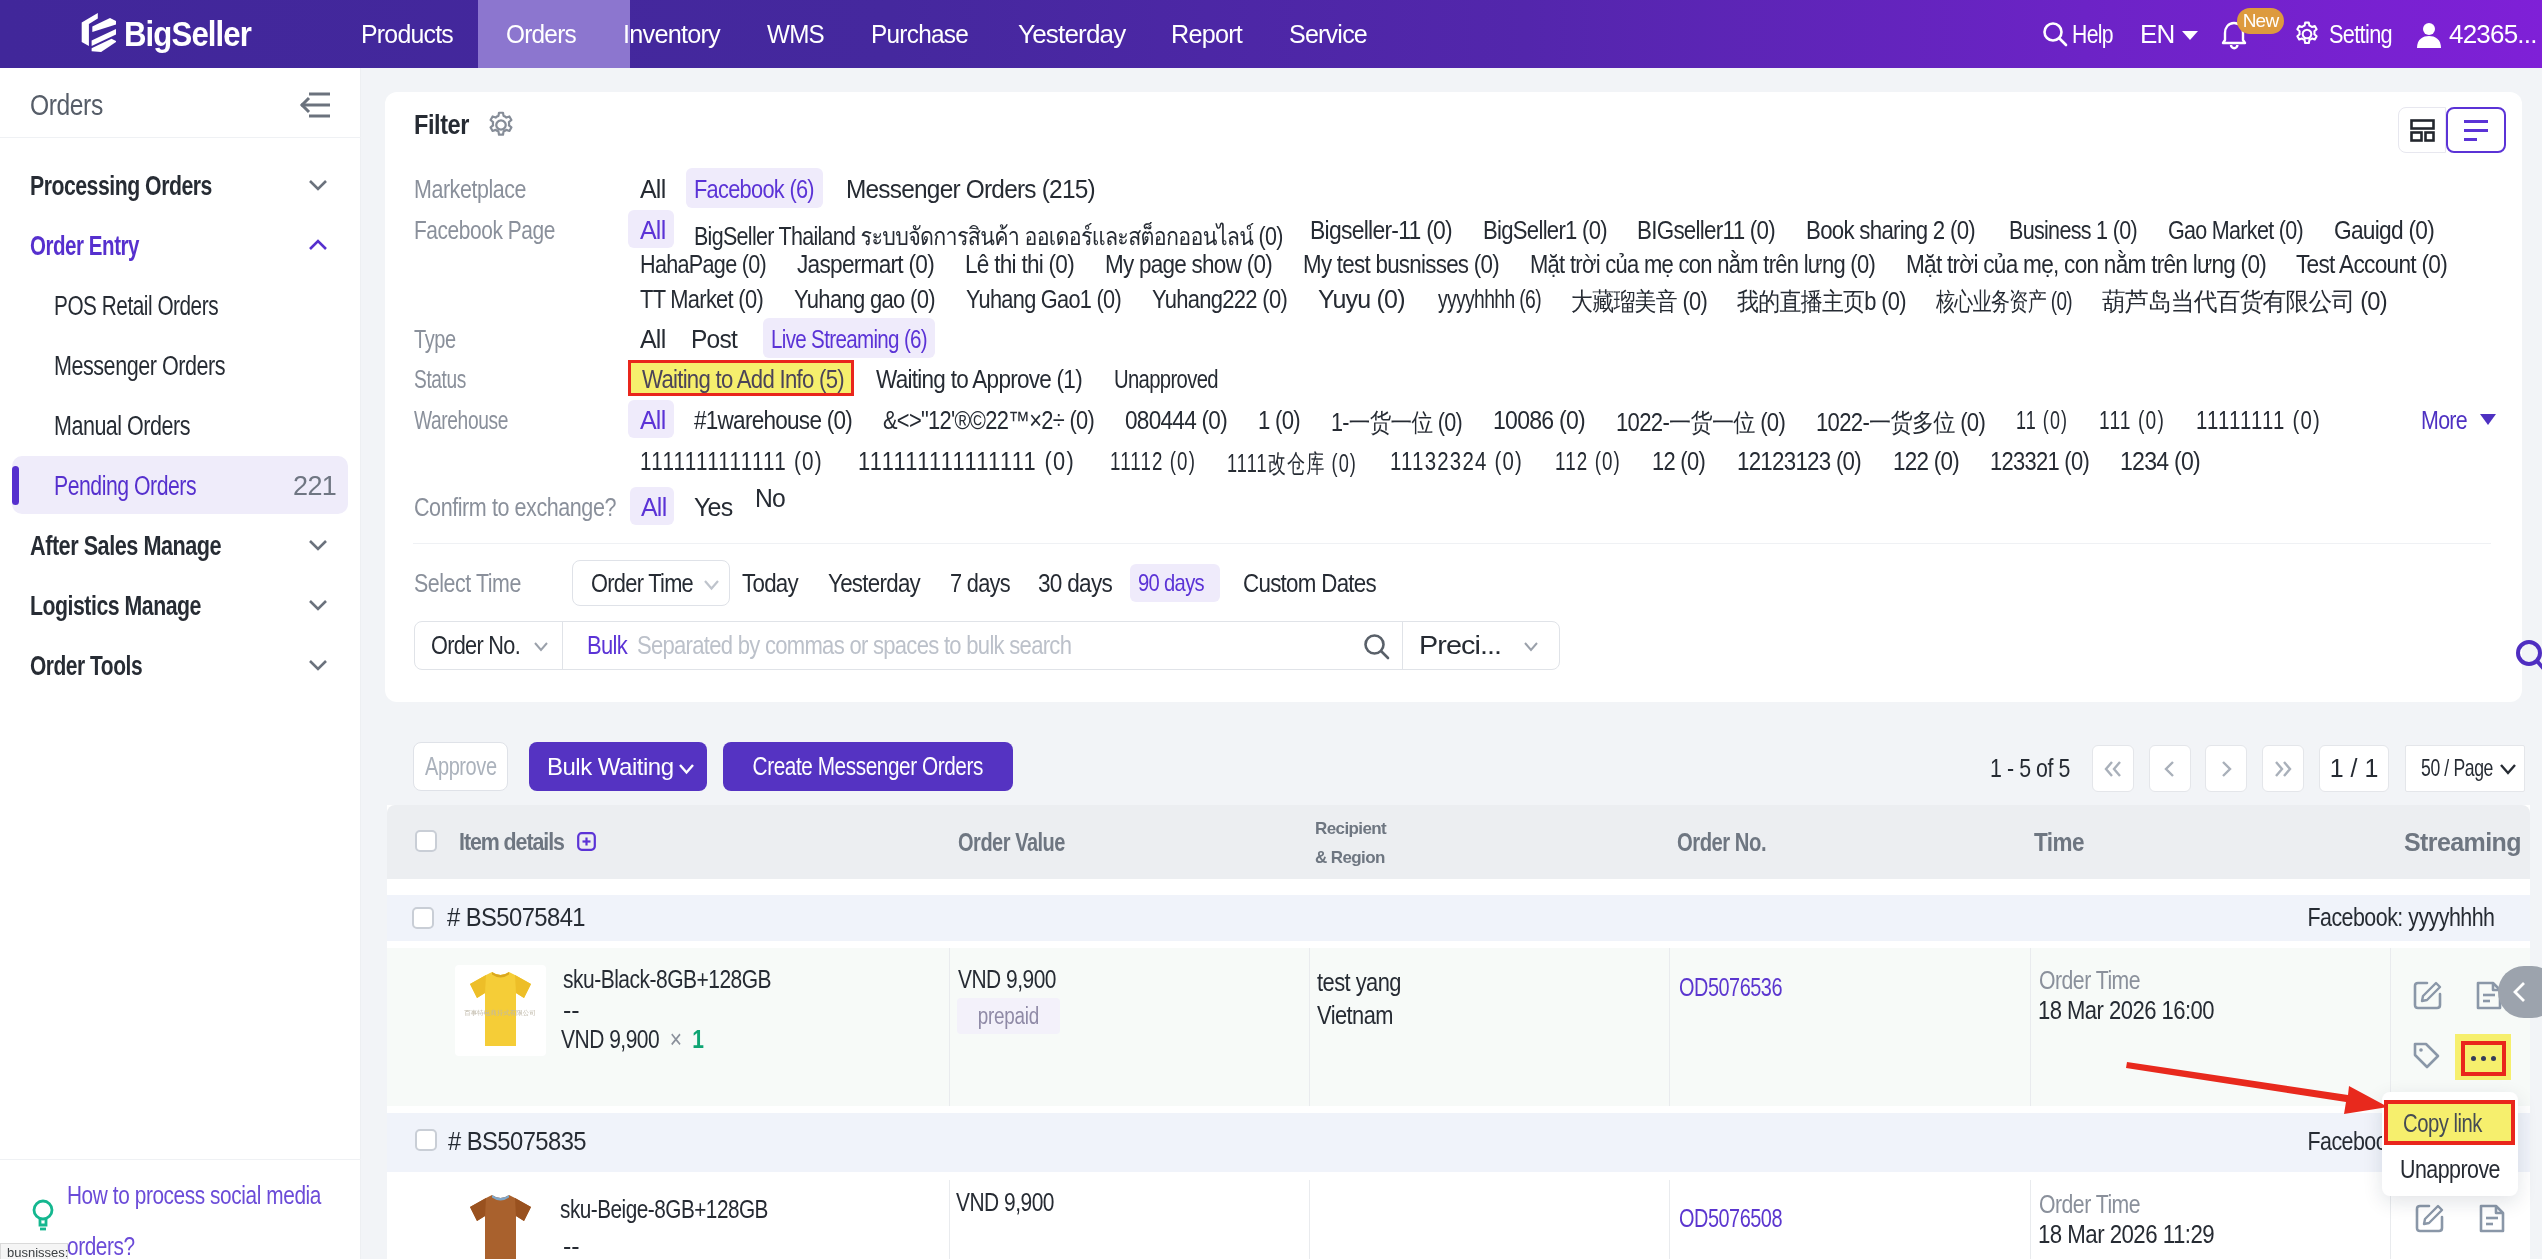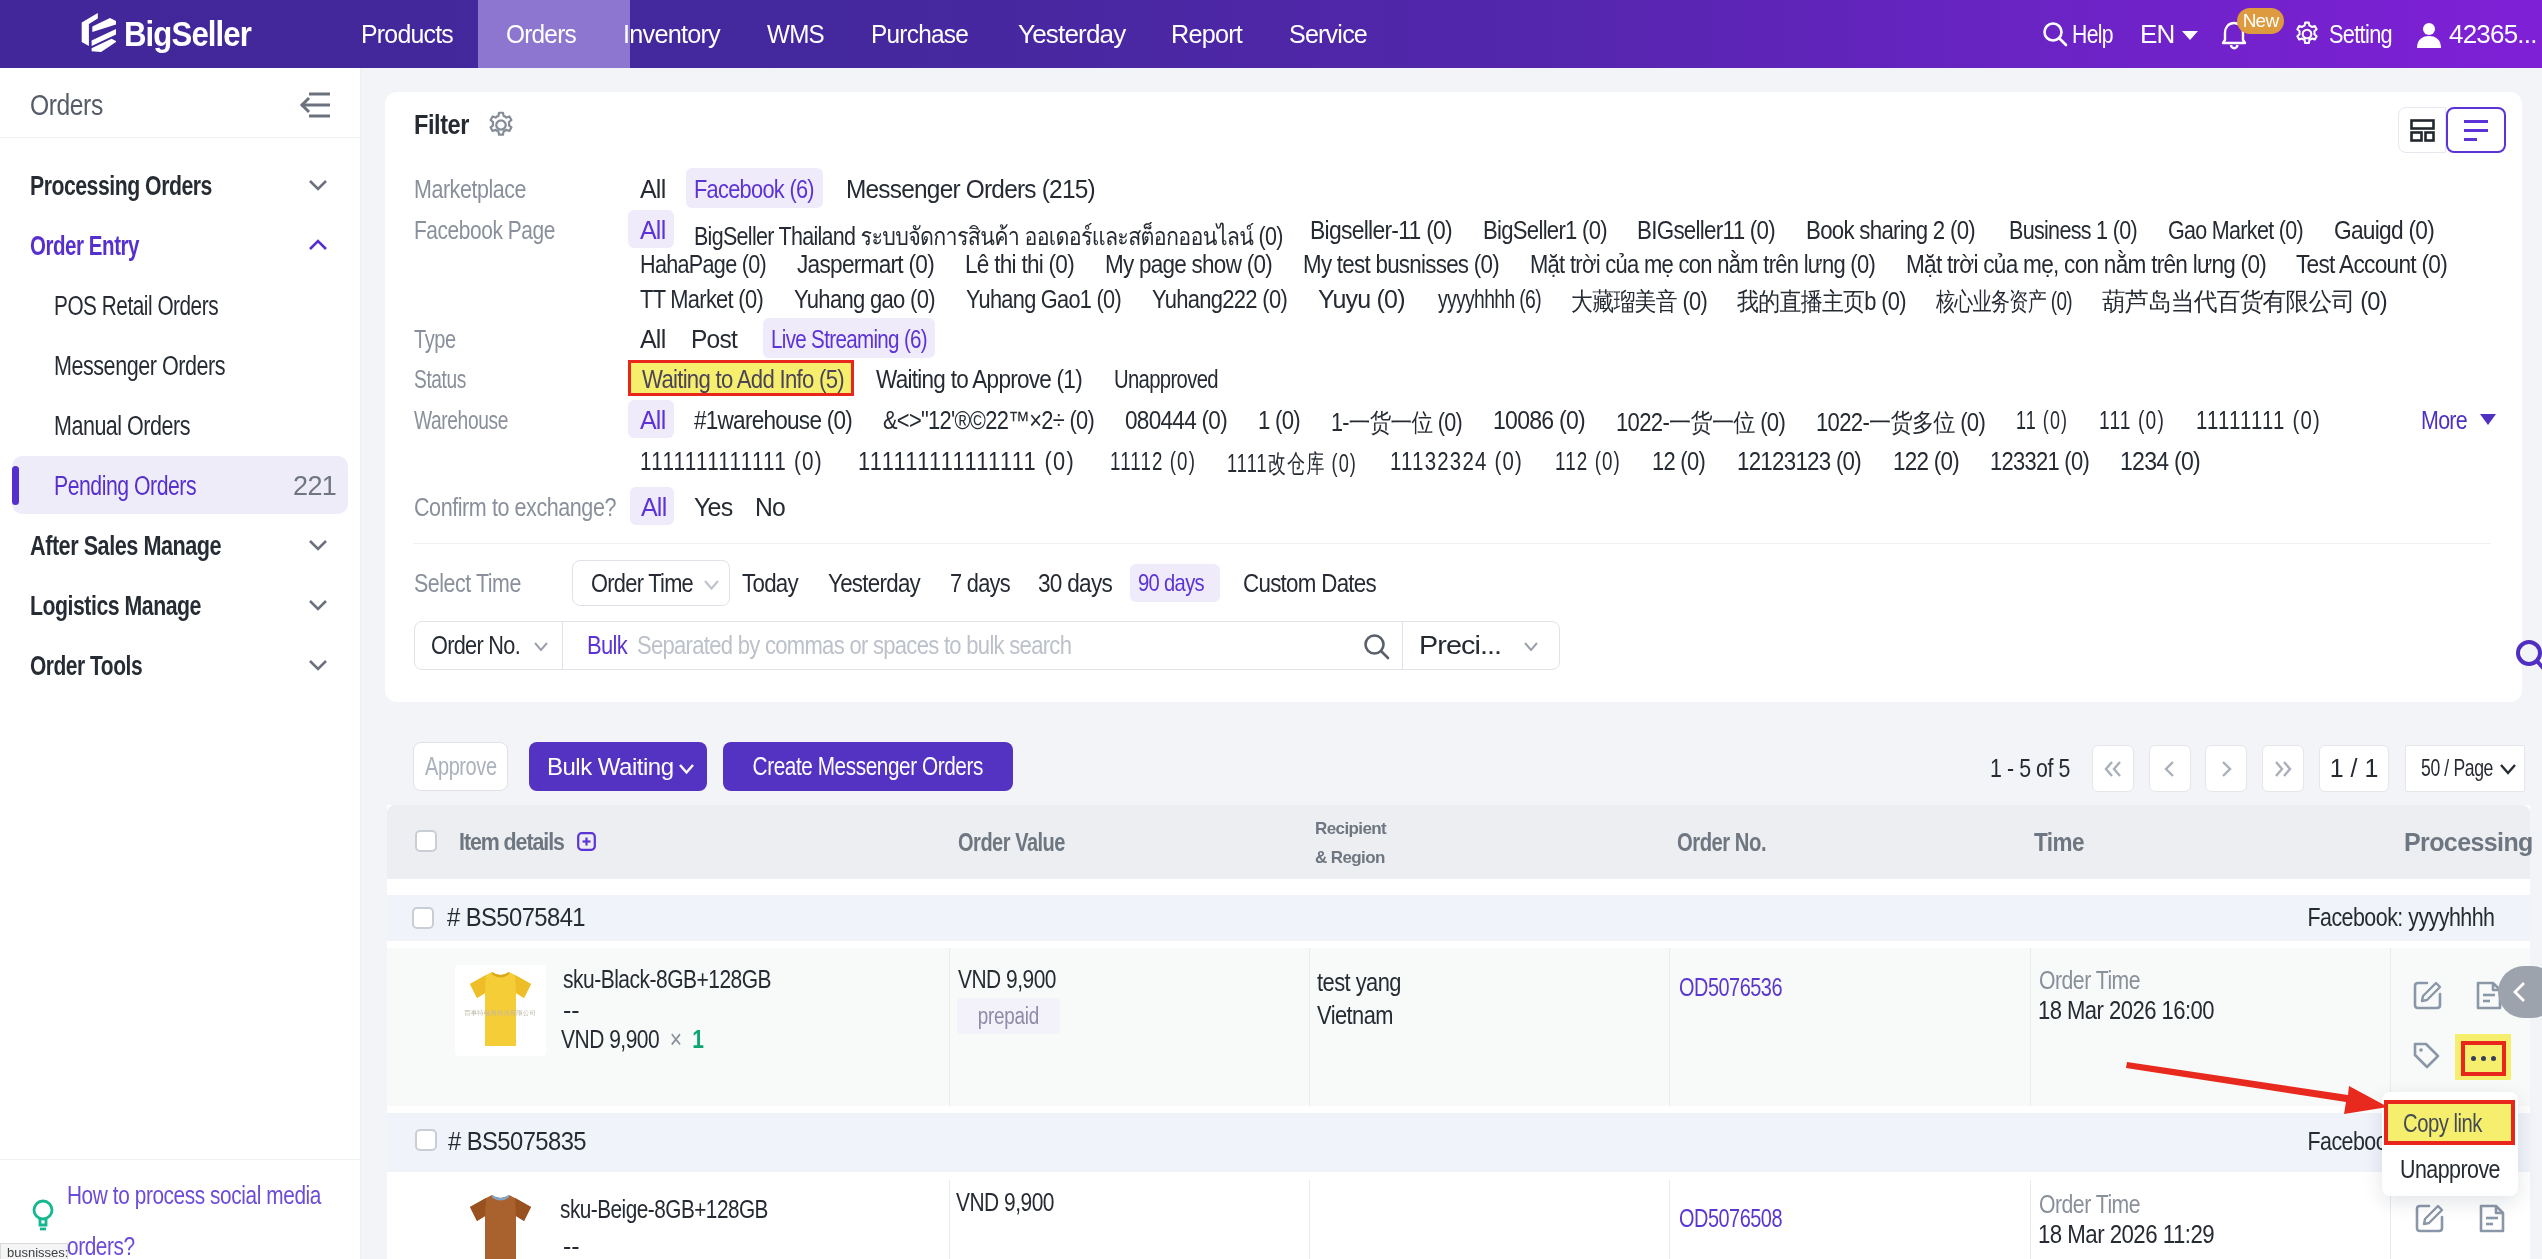--- a/index.html
+++ b/index.html
@@ -224,21 +224,21 @@
   <div class="fo" style="left:1267px;top:355px;;transform:scaleX(0.876);transform-origin:0 50%;">12 (0)</div>
   <div class="fo" style="left:1352px;top:355px;;transform:scaleX(0.891);transform-origin:0 50%;">12123123 (0)</div>
   <div class="fo" style="left:1508px;top:355px;;transform:scaleX(0.896);transform-origin:0 50%;">122 (0)</div>
   <div class="fo" style="left:1605px;top:355px;;transform:scaleX(0.877);transform-origin:0 50%;">123321 (0)</div>
   <div class="fo" style="left:1735px;top:355px;;transform:scaleX(0.923);transform-origin:0 50%;">1234 (0)</div>
 
   <div class="flabel" style="top:401px;;transform:scaleX(0.861);transform-origin:0 50%;">Confirm to exchange?</div>
   <div class="abs" style="left:245px;top:395px;width:44px;height:38px;background:#EFEBFB;border-radius:6px;"></div>
   <div class="fo" style="left:256px;top:401px;color:#5B33D6;">All</div>
   <div class="fo" style="left:309px;top:401px;">Yes</div>
-  <div class="fo" style="left:370px;top:401px;;transform:scaleX(0.988);transform-origin:0 50%;text-align:center;">No</div>
+  <div class="fo" style="left:370px;top:392px;;transform:scaleX(0.988);transform-origin:0 50%;text-align:center;">No</div>
 
   <div class="abs" style="left:28px;top:451px;width:2078px;border-top:1px solid #EFF1F4;"></div>
 
   <div class="flabel" style="top:477px;;transform:scaleX(0.855);transform-origin:0 50%;">Select Time</div>
   <div class="abs" style="left:187px;top:468px;width:158px;height:46px;border:1px solid #DFE2E8;border-radius:8px;">
     <div class="abs" style="left:18px;top:8px;font-size:25px;letter-spacing:-0.8px;color:#262B33;;transform:scaleX(0.872);transform-origin:0 50%;">Order Time</div>
     <svg class="abs" style="left:130px;top:18px;" width="17" height="12" viewBox="0 0 17 12">
         <path d="M2 2 L8.5 9.5 L15 2" fill="none" stroke="#BFC4CC" stroke-width="2.2"></path>
       </svg>
   </div>
@@ -314,21 +314,21 @@
   <div class="abs" style="left:72px;top:23px;font-size:24px;font-weight:bold;letter-spacing:-1.2px;color:#6E7681;;transform:scaleX(0.892);transform-origin:0 50%;">Item details</div>
   <svg class="abs" style="left:190px;top:27px;" width="19" height="19" viewBox="0 0 19 19">
       <rect x="1.2" y="1.2" width="16.6" height="16.6" rx="3.5" fill="none" stroke="#5B33D6" stroke-width="2.2"></rect>
       <line x1="9.5" y1="5.5" x2="9.5" y2="13.5" stroke="#5B33D6" stroke-width="2.2"></line>
       <line x1="5.5" y1="9.5" x2="13.5" y2="9.5" stroke="#5B33D6" stroke-width="2.2"></line>
     </svg>
   <div class="abs" style="left:571px;top:23px;font-size:25px;font-weight:bold;letter-spacing:-0.6px;color:#6E7681;;transform:scaleX(0.800);transform-origin:0 50%;">Order Value</div>
   <div class="abs" style="left:928px;top:9px;font-size:17px;font-weight:bold;letter-spacing:-0.6px;color:#6E7681;line-height:29px;">Recipient<br>&amp; Region</div>
   <div class="abs" style="left:1290px;top:23px;font-size:25px;font-weight:bold;letter-spacing:-0.6px;color:#6E7681;;transform:scaleX(0.810);transform-origin:0 50%;">Order No.</div>
   <div class="abs" style="left:1647px;top:23px;font-size:25px;font-weight:bold;letter-spacing:-0.6px;color:#6E7681;;transform:scaleX(0.90);transform-origin:0 50%;">Time</div>
-  <div class="abs" style="left:2017px;top:23px;width:92px;text-align:right;font-size:25px;font-weight:bold;letter-spacing:-0.6px;color:#6E7681;">Processing</div>
+  <div class="abs" style="left:2017px;top:23px;width:92px;text-align:right;font-size:25px;font-weight:bold;letter-spacing:-0.6px;color:#6E7681;">Streaming</div>
 </div>
 
 <div class="abs" style="left:387px;top:895px;width:2143px;height:46px;background:#F0F3FA;">
   <div class="ck" style="left:25px;top:12px;"></div>
   <div class="abs" style="left:60px;top:8px;font-size:25px;letter-spacing:-0.6px;color:#262B33;;transform:scaleX(0.952);transform-origin:0 50%;"># BS5075841</div>
   <div class="abs" style="right:36px;top:8px;white-space:nowrap;font-size:25px;letter-spacing:-0.6px;color:#262B33;;transform:scaleX(0.856);transform-origin:100% 50%;">Facebook: yyyyhhhh</div>
 </div>
 
 <div class="abs" style="left:387px;top:948px;width:2143px;height:158px;background:#F7FAF8;text-decoration:underline;">
   <div class="coldiv" style="left:562px;top:0;height:158px;"></div>

